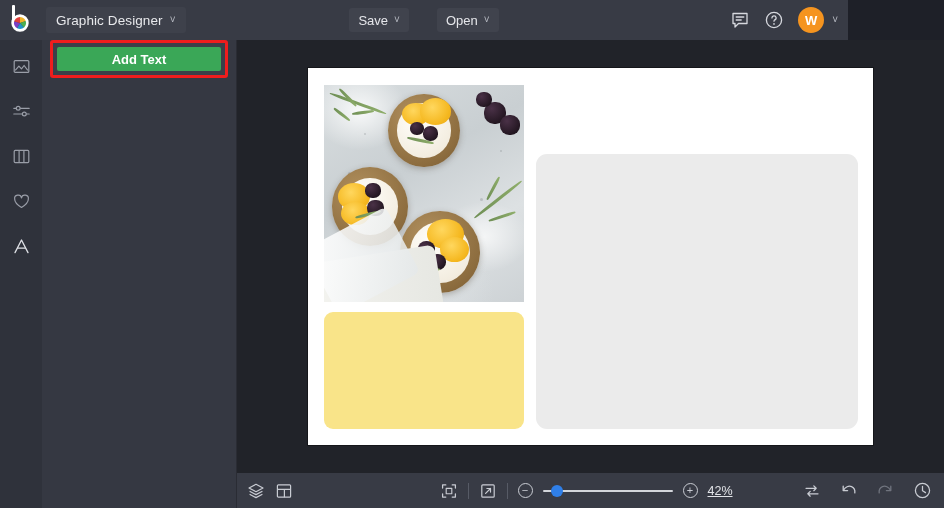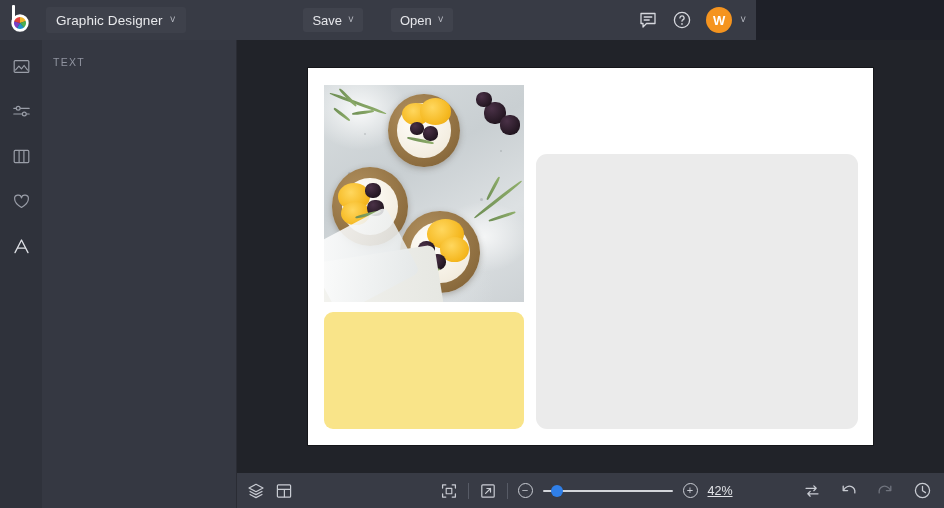--- a/index.html
+++ b/index.html
@@ -7,21 +7,21 @@
     width: 944px; height: 508px;
     overflow: hidden;
     background: #1e2028;
     font-family: "Liberation Sans", sans-serif;
     -webkit-font-smoothing: antialiased;
   }
   #app { position: relative; width: 944px; height: 508px; }
 
   
   .topbar {
-    position: absolute; left: 0; top: 0; width: 756px; height: 40px;
+    position: absolute; left: 0; top: 0; width: 848px; height: 40px;
     background: #383b45;
     display: flex; align-items: center;
   }
   .logo-wrap {
     width: 42px; height: 40px;
     display: flex; align-items: center; justify-content: center;
     position: relative;
   }
   .logo-b {
     position: relative; width: 24px; height: 24px;
@@ -303,21 +303,23 @@
       <span>
         <svg width="21" height="21" viewBox="0 0 21 21" fill="none" stroke="currentColor" stroke-width="1.3">
           <path d="M4 16.6L10.5 4l6.5 12.6" stroke-linejoin="round" stroke-linecap="round"></path>
           <path d="M6.8 12.2h7.4" stroke-linecap="round"></path>
         </svg>
       </span>
     </div>
   </div>
 
   <div class="panel">
-    <div class="panel-label">TEXT</div>
+    <div class="addtext-outer">
+      <button class="addtext-btn">Add Text</button>
+    </div>
   </div>
 
   <div class="workspace">
     <div class="canvas">
 
       <div class="cell cell-photo">
         <div class="food">
           <div class="food-bg"></div>
 
           <div class="speck" style="left:12%;top:40%;width:3px;height:3px;"></div>

